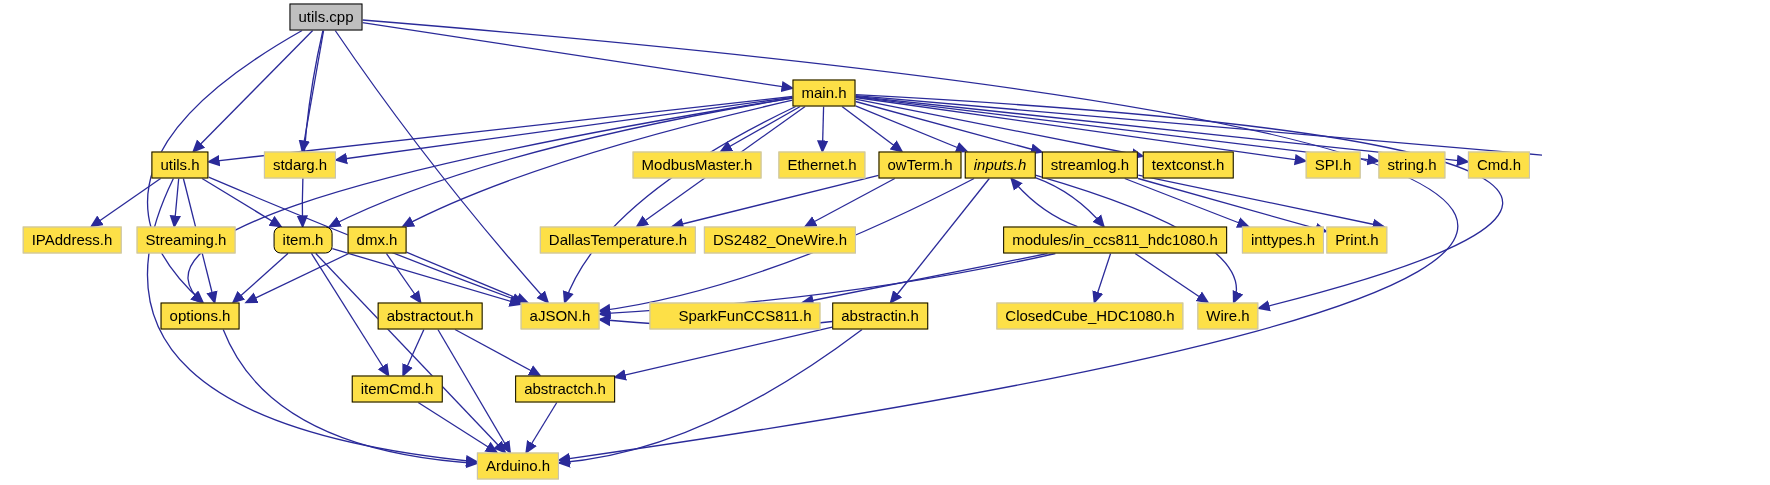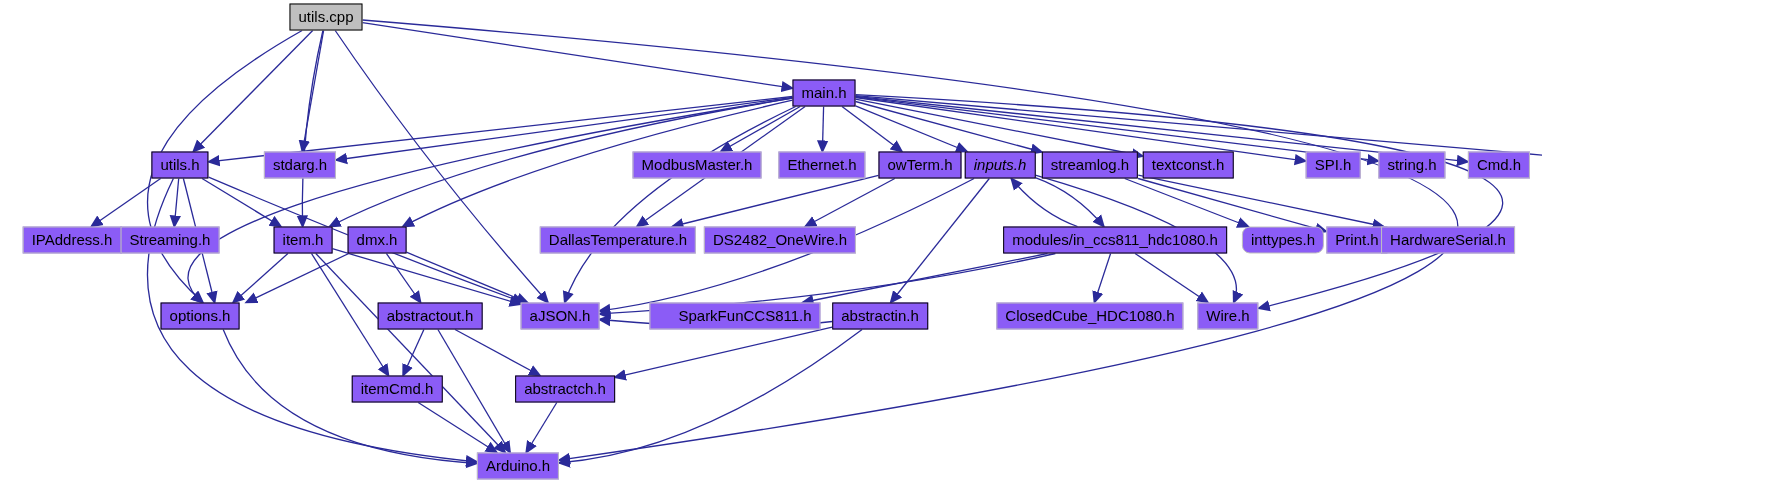--- a/index.html
+++ b/index.html
@@ -12,21 +12,21 @@
     overflow: hidden;
   }
   #edges-layer {
     position: absolute;
     left: 0; top: 0;
     width: 1770px; height: 485px;
   }
   .node {
     position: absolute;
     transform: translate(-50%, -50%);
-    background: #8b5cf6;
+    background: #fde047;
     border: 1px solid #c0c0c0;
     padding: 3px 8px 4px 8px;
     font-size: 15px;
     color: #000000;
     white-space: nowrap;
     line-height: 18px;
   }
   .node.project {
     border: 1px solid #000000;
   }
@@ -115,29 +115,28 @@
     <div class="node external" style="left: 822px; top: 165px;">Ethernet.h</div>
     <div class="node project" style="left: 920px; top: 165px;">owTerm.h</div>
     <div class="node project" style="left: 1000px; top: 165px; font-style: italic;">inputs.h</div>
     <div class="node project" style="left: 1090px; top: 165px;">streamlog.h</div>
     <div class="node project" style="left: 1188px; top: 165px;">textconst.h</div>
     <div class="node external" style="left: 1333px; top: 165px;">SPI.h</div>
     <div class="node external" style="left: 1412px; top: 165px;">string.h</div>
     <div class="node external" style="left: 1499px; top: 165px;">Cmd.h</div>
     <div class="node external" style="left: 1657px; top: 165px;">PubSubClient.h</div>
     <div class="node external" style="left: 72px; top: 240px;">IPAddress.h</div>
-    <div class="node external" style="left: 170px; top: 240px;">Streaming.h</div>
-    <div class="node project" style="left: 303px; top: 240px;">item.h</div>
+    <div class="node external" style="left: 186px; top: 240px;">Streaming.h</div>
+    <div class="node project" style="left: 303px; top: 240px; border-radius: 7px;">item.h</div>
     <div class="node project" style="left: 377px; top: 240px;">dmx.h</div>
     <div class="node external" style="left: 618px; top: 240px;">DallasTemperature.h</div>
     <div class="node external" style="left: 780px; top: 240px;">DS2482_OneWire.h</div>
     <div class="node project" style="left: 1115px; top: 240px;">modules/in_ccs811_hdc1080.h</div>
-    <div class="node external" style="left: 1283px; top: 240px; border-radius: 8px;">inttypes.h</div>
+    <div class="node external" style="left: 1283px; top: 240px;">inttypes.h</div>
     <div class="node external" style="left: 1357px; top: 240px;">Print.h</div>
-    <div class="node external" style="left: 1448px; top: 240px;">HardwareSerial.h</div>
     <div class="node project" style="left: 200px; top: 316px;">options.h</div>
     <div class="node project" style="left: 430px; top: 316px;">abstractout.h</div>
     <div class="node external" style="left: 560px; top: 316px;">aJSON.h</div>
     <div class="node external" style="left: 735px; top: 316px; padding-left: 28px;">SparkFunCCS811.h</div>
     <div class="node project" style="left: 880px; top: 316px;">abstractin.h</div>
     <div class="node external" style="left: 1090px; top: 316px;">ClosedCube_HDC1080.h</div>
     <div class="node external" style="left: 1228px; top: 316px;">Wire.h</div>
     <div class="node project" style="left: 397px; top: 389px;">itemCmd.h</div>
     <div class="node project" style="left: 565px; top: 389px;">abstractch.h</div>
     <div class="node external" style="left: 518px; top: 466px;">Arduino.h</div>

